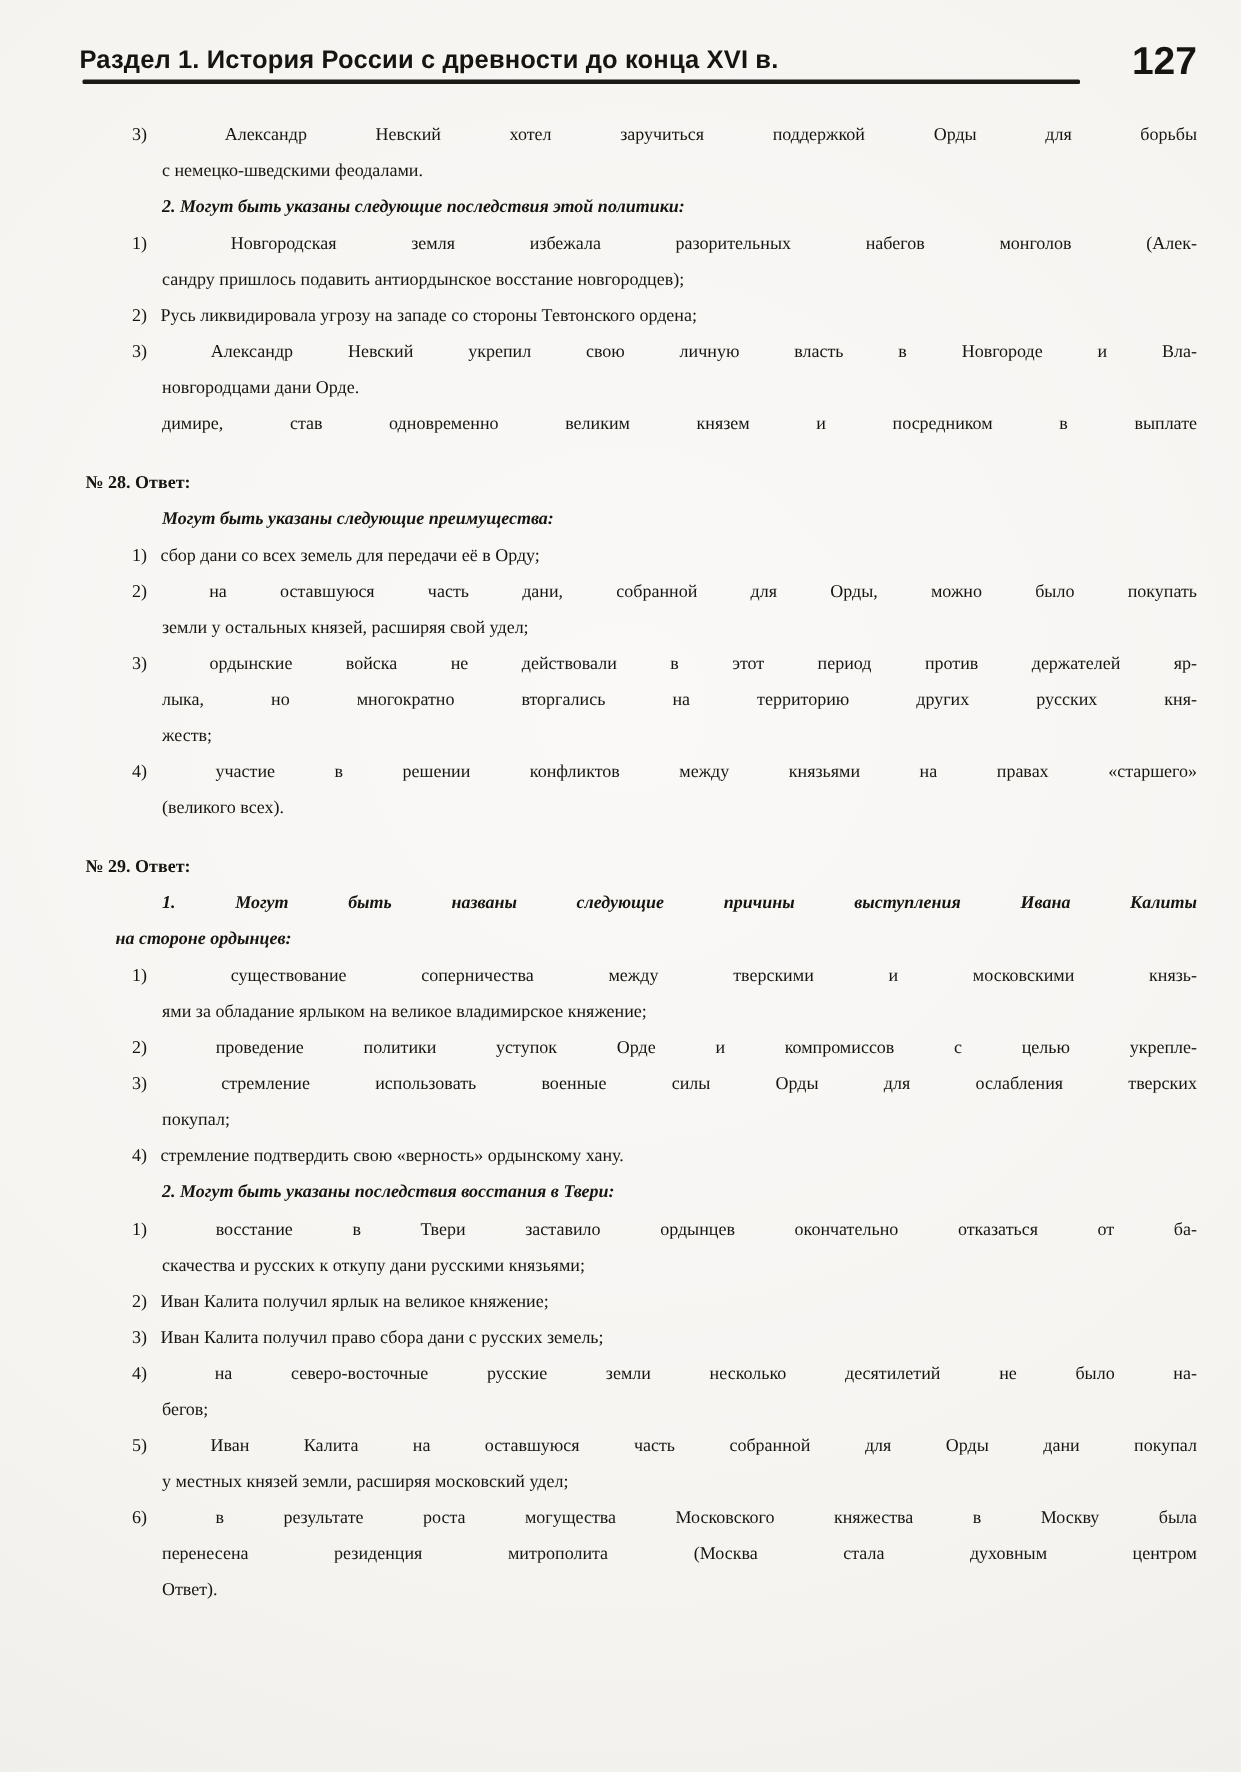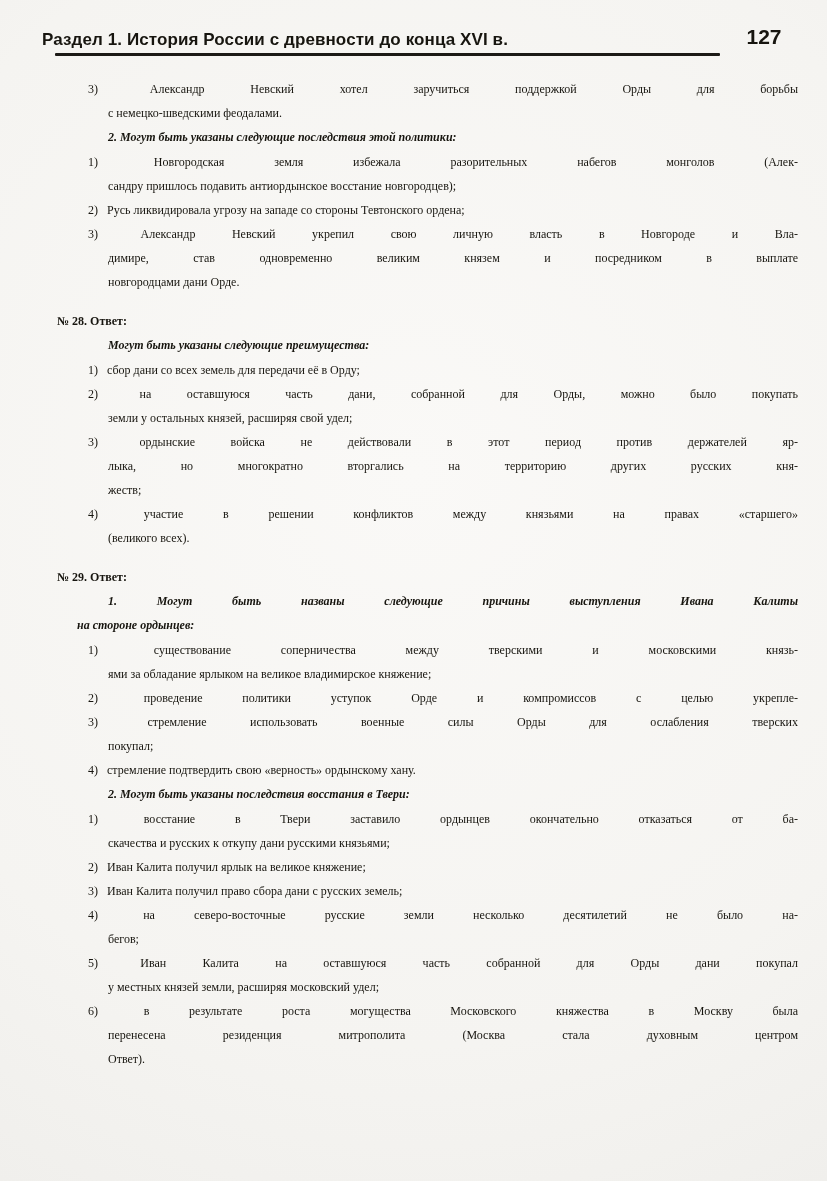--- a/index.html
+++ b/index.html
@@ -11,33 +11,33 @@
   .page{
     position:relative;
     width:827px;height:1181px;
     background:#f7f6f3;
     background-image:radial-gradient(circle at 50% 40%, #faf9f7 0%, #f5f4f1 70%, #f0efec 100%);
     color:#17150f;
     overflow:hidden;
   }
   
   .running-head-title{
-    position:absolute;left:42px;top:30px;width:620px;
+    position:absolute;left:53px;top:30px;width:620px;
     font-family:"Liberation Sans", sans-serif;
     font-weight:700;font-size:17px;letter-spacing:.1px;
     color:#17150f;
   }
   .running-head-rule{
     position:absolute;left:55px;top:53px;width:665px;height:3px;
     background:#1c1a16;border-radius:1px;
   }
   .running-head-pagenum{
     position:absolute;left:730px;top:25px;width:68px;
     font-family:"Liberation Sans", sans-serif;
-    font-weight:700;font-size:21px;text-align:center;
+    font-weight:700;font-size:26px;text-align:right;
     color:#17150f;
   }
   
   .content{
     position:absolute;left:57px;top:77px;width:741px;
     font-size:12px;line-height:24px;
   }
   .line{text-align:justify;text-align-last:justify;}
   .line.last{text-align:left;text-align-last:left;}
   
@@ -70,22 +70,22 @@
       </div>
       <div class="item">
         <div class="line first"><span class="marker">1)</span> Новгородская земля избежала разорительных набегов монголов (Алек-</div>
         <div class="line last">сандру пришлось подавить антиордынское восстание новгородцев);</div>
       </div>
       <div class="item">
         <div class="line first last"><span class="marker">2)</span> Русь ликвидировала угрозу на западе со стороны Тевтонского ордена;</div>
       </div>
       <div class="item">
         <div class="line first"><span class="marker">3)</span> Александр Невский укрепил свою личную власть в Новгороде и Вла-</div>
+        <div class="line last">новгородцами дани Орде.</div>
         <div class="line">димире, став одновременно великим князем и посредником в выплате</div>
-        <div class="line last">новгородцами дани Орде.</div>
       </div>
       <div class="answer-title">№ 28. Ответ:</div>
       <div class="subheading">
         <div class="line first last">Могут быть указаны следующие преимущества:</div>
       </div>
       <div class="item">
         <div class="line first last"><span class="marker">1)</span> сбор дани со всех земель для передачи её в Орду;</div>
       </div>
       <div class="item">
         <div class="line first"><span class="marker">2)</span> на оставшуюся часть дани, собранной для Орды, можно было покупать</div>

